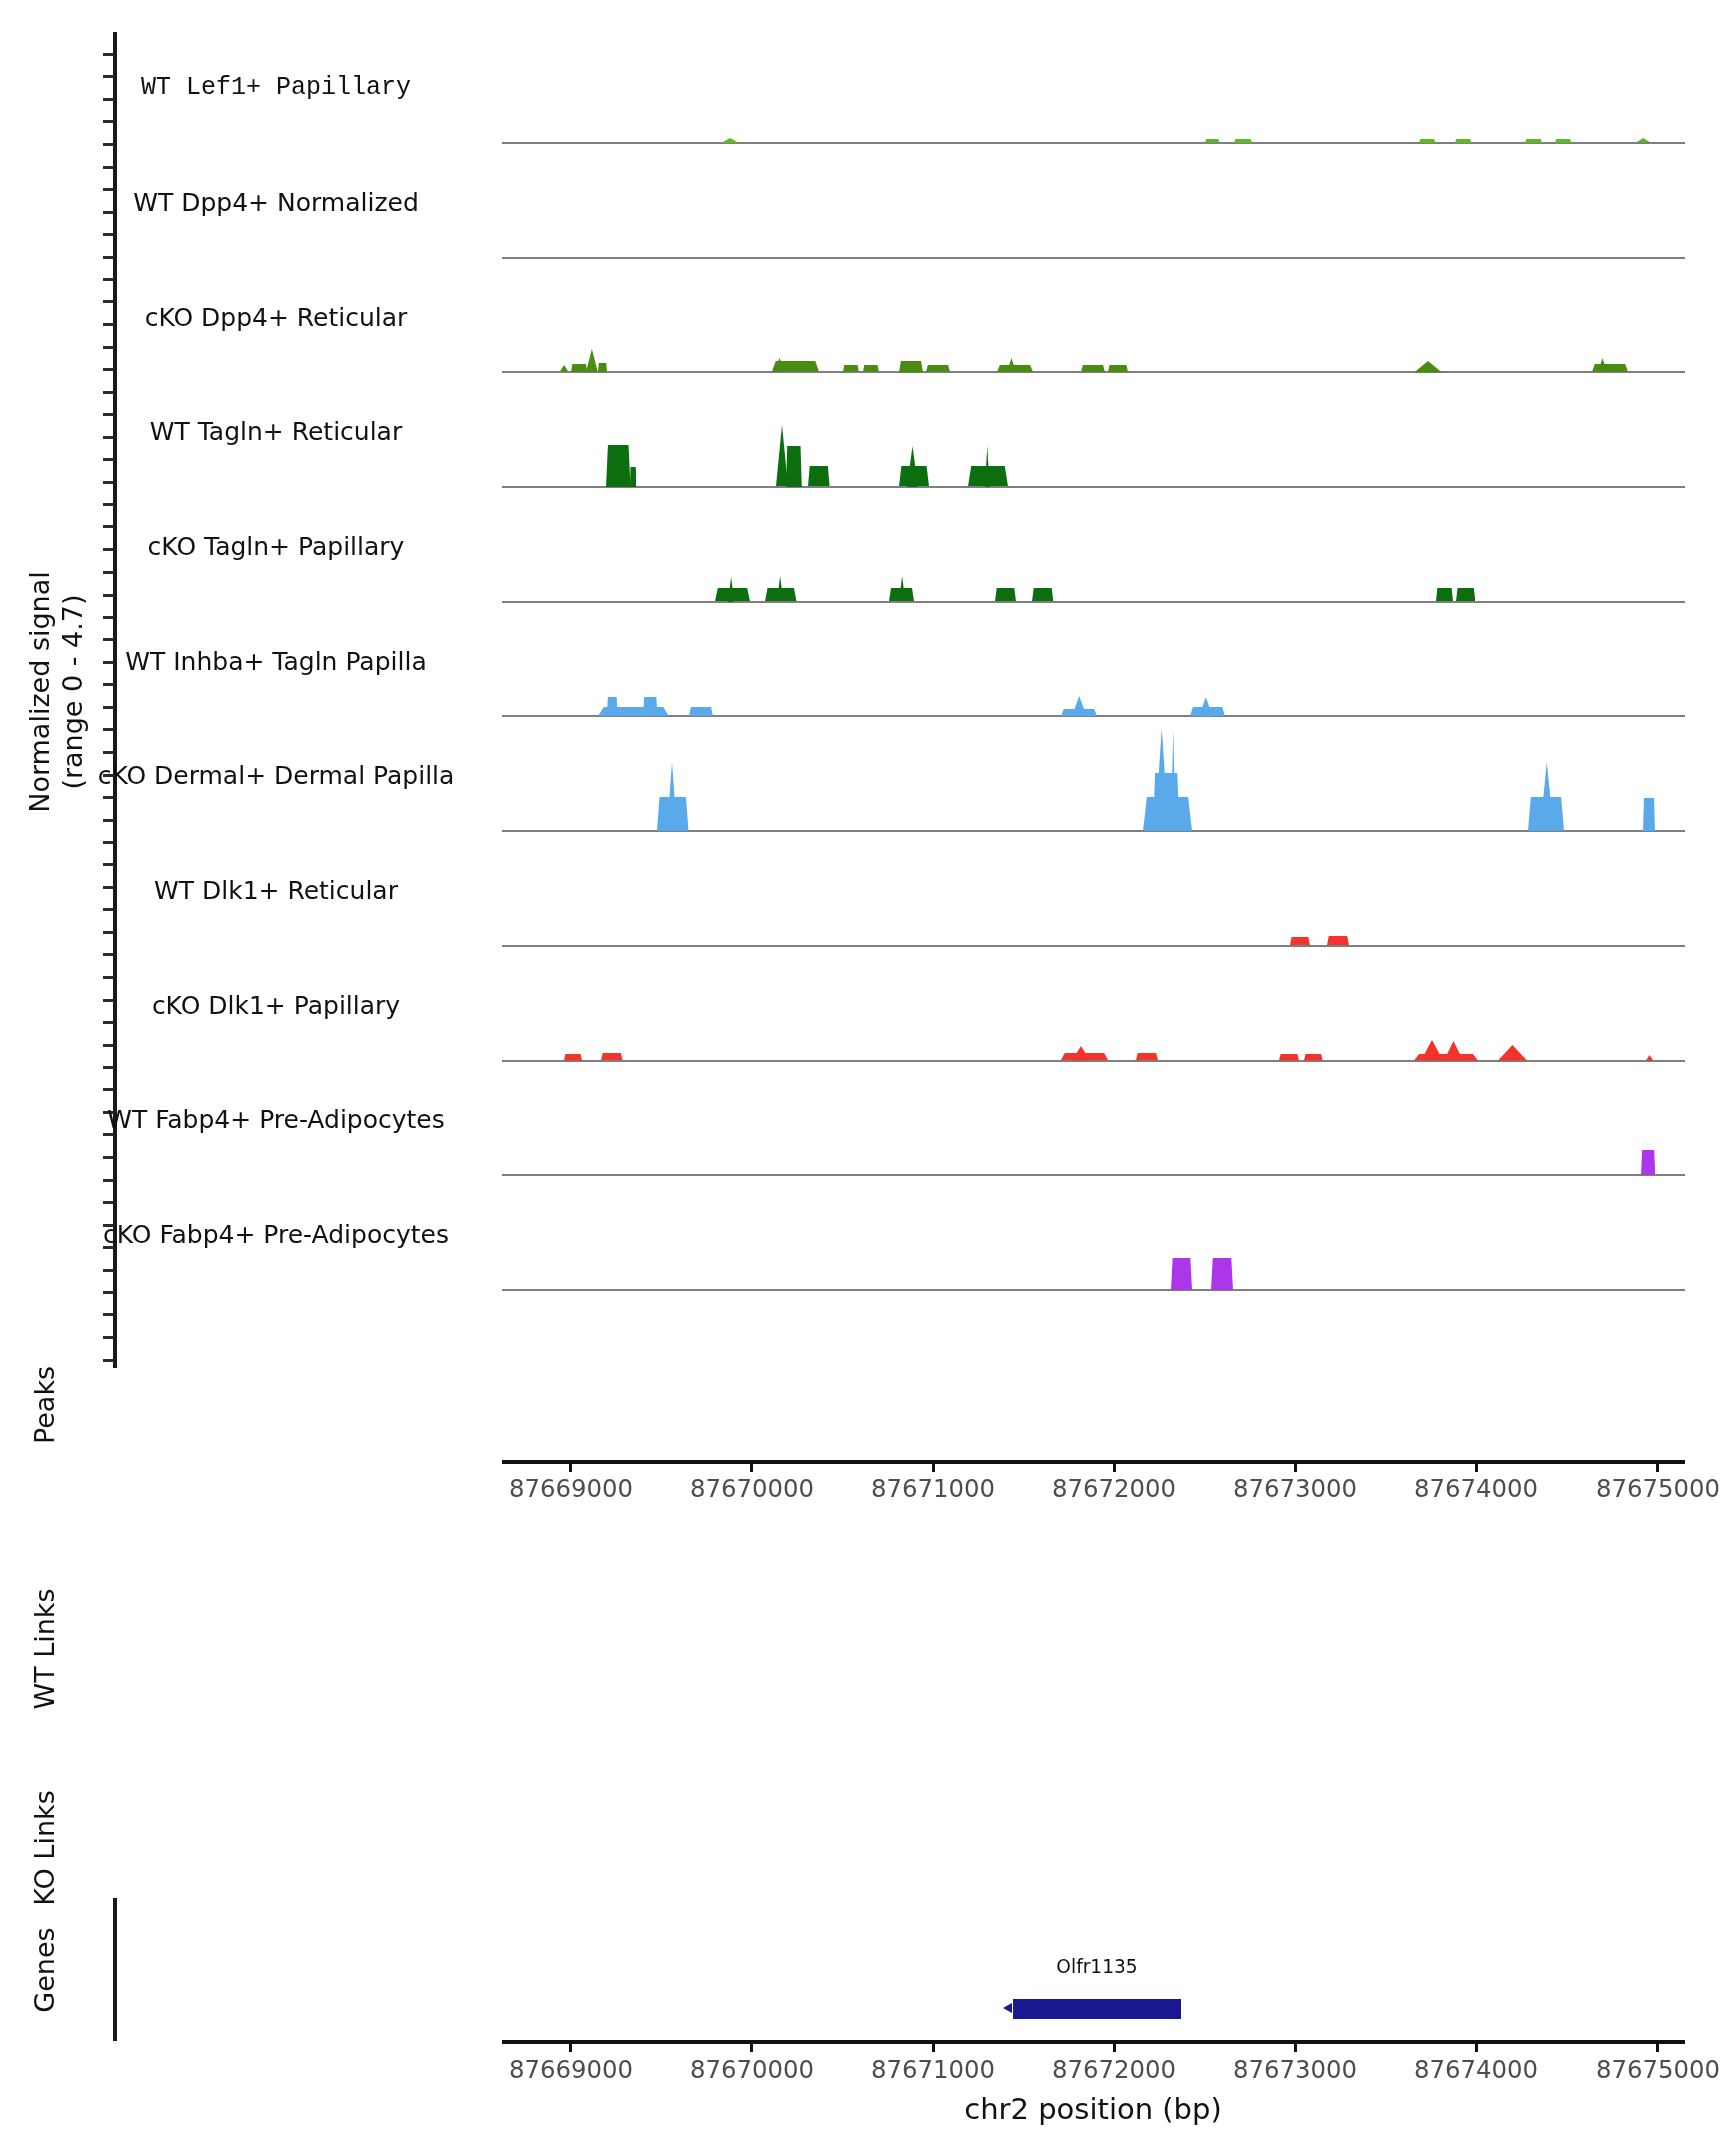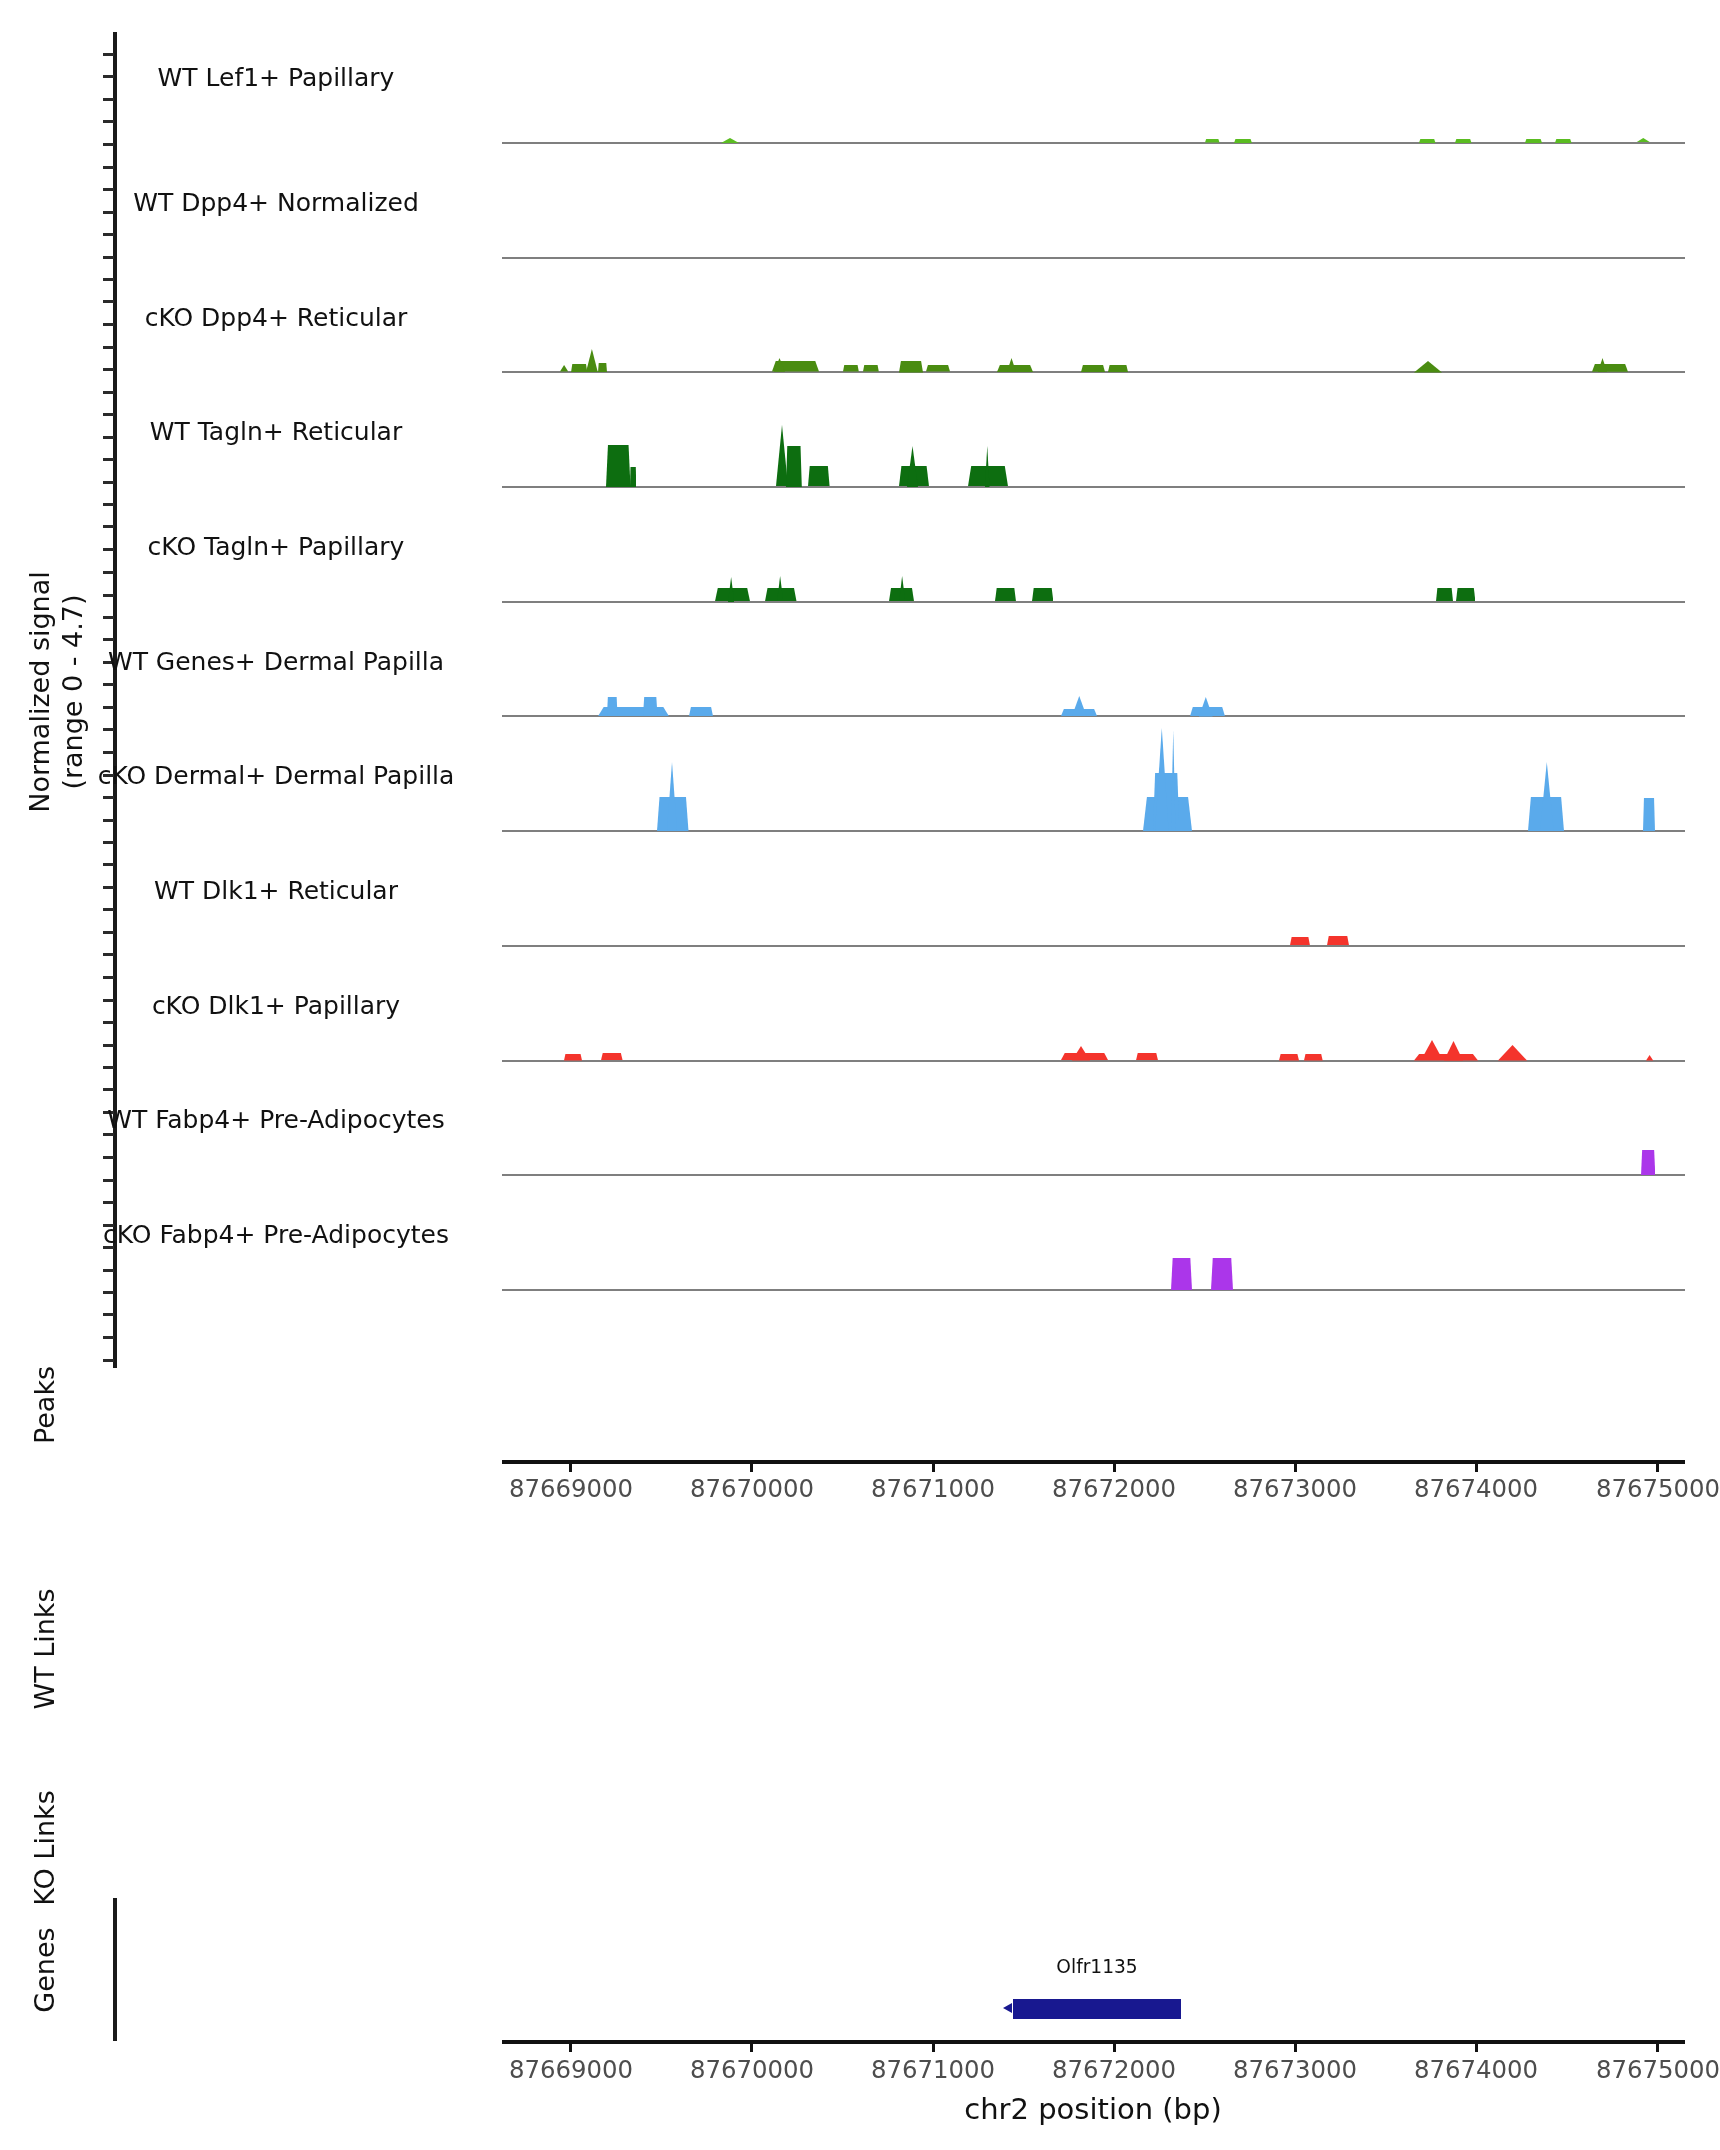--- a/index.html
+++ b/index.html
@@ -102,21 +102,21 @@
       <div class="vtick" style="left: 103px; top: 1336px;"></div>
       <div class="vtick" style="left: 103px; top: 1359px;"></div>
     </div>
 
   <div class="rot-label" style="left:56px;top:692px;">
     <div class="ylab-line">Normalized signal</div>
     <div class="ylab-line">(range 0 - 4.7)</div>
   </div>
 
   <div id="tracks-layer">
-      <div class="track-label" style="top: 63px;">WT Lef1+ Papillary</div>
+      <div class="track-label" style="top: 73px; font-family: Liberation Mono, monospace;">WT Lef1+ Papillary</div>
       <div class="baseline" style="left: 502px; width: 1183px; top: 142px;"></div>
       <div class="peak clip-tri" style="left: 721px; width: 18px; top: 138px; height: 4.9px; background: rgb(90, 188, 33);"></div>
       <div class="peak clip-box" style="left: 1205px; width: 14.5px; top: 139px; height: 3.5px; background: rgb(90, 188, 33);"></div>
       <div class="peak clip-box" style="left: 1234px; width: 18px; top: 139px; height: 4px; background: rgb(90, 188, 33);"></div>
       <div class="peak clip-box" style="left: 1419px; width: 16.5px; top: 139px; height: 4px; background: rgb(90, 188, 33);"></div>
       <div class="peak clip-box" style="left: 1455px; width: 16.5px; top: 139px; height: 4px; background: rgb(90, 188, 33);"></div>
       <div class="peak clip-box" style="left: 1525px; width: 17px; top: 139px; height: 4px; background: rgb(90, 188, 33);"></div>
       <div class="peak clip-box" style="left: 1555px; width: 16.5px; top: 139px; height: 4px; background: rgb(90, 188, 33);"></div>
       <div class="peak clip-tri" style="left: 1636px; width: 14.5px; top: 138px; height: 4.4px; background: rgb(90, 188, 33);"></div>
       <div class="track-label" style="top: 188px;">WT Dpp4+ Normalized</div>
@@ -156,21 +156,21 @@
       <div class="peak clip-box" style="left: 715px; width: 35px; top: 588px; height: 13.3px; background: rgb(13, 110, 16);"></div>
       <div class="peak clip-tri" style="left: 728px; width: 6.3px; top: 577px; height: 25px; background: rgb(13, 110, 16);"></div>
       <div class="peak clip-box" style="left: 765px; width: 31.5px; top: 588px; height: 13.3px; background: rgb(13, 110, 16);"></div>
       <div class="peak clip-tri" style="left: 777px; width: 6.3px; top: 576px; height: 25.4px; background: rgb(13, 110, 16);"></div>
       <div class="peak clip-box" style="left: 889px; width: 25px; top: 588px; height: 13.3px; background: rgb(13, 110, 16);"></div>
       <div class="peak clip-tri" style="left: 899px; width: 6.3px; top: 576px; height: 25.4px; background: rgb(13, 110, 16);"></div>
       <div class="peak clip-box" style="left: 995px; width: 21px; top: 588px; height: 13.3px; background: rgb(13, 110, 16);"></div>
       <div class="peak clip-box" style="left: 1032px; width: 21.4px; top: 588px; height: 13.3px; background: rgb(13, 110, 16);"></div>
       <div class="peak clip-box" style="left: 1436px; width: 17px; top: 588px; height: 13.3px; background: rgb(13, 110, 16);"></div>
       <div class="peak clip-box" style="left: 1456px; width: 19.4px; top: 588px; height: 13.3px; background: rgb(13, 110, 16);"></div>
-      <div class="track-label" style="top: 647px;">WT Genes+ Dermal Papilla</div>
+      <div class="track-label" style="top: 647px;">WT Inhba+ Tagln Papilla</div>
       <div class="baseline" style="left: 502px; width: 1183px; top: 715px;"></div>
       <div class="peak clip-box" style="left: 598px; width: 71px; top: 707px; height: 9.3px; background: rgb(90, 170, 235);"></div>
       <div class="peak clip-box" style="left: 607px; width: 10.5px; top: 697px; height: 19px; background: rgb(90, 170, 235);"></div>
       <div class="peak clip-box" style="left: 643px; width: 14.5px; top: 697px; height: 19px; background: rgb(90, 170, 235);"></div>
       <div class="peak clip-box" style="left: 689px; width: 24px; top: 707px; height: 9.3px; background: rgb(90, 170, 235);"></div>
       <div class="peak clip-box" style="left: 1061px; width: 36px; top: 709px; height: 7px; background: rgb(90, 170, 235);"></div>
       <div class="peak clip-tri" style="left: 1072px; width: 14.5px; top: 696px; height: 20px; background: rgb(90, 170, 235);"></div>
       <div class="peak clip-box" style="left: 1190px; width: 35px; top: 707px; height: 9.3px; background: rgb(90, 170, 235);"></div>
       <div class="peak clip-tri" style="left: 1199px; width: 13.6px; top: 697px; height: 19.5px; background: rgb(90, 170, 235);"></div>
       <div class="track-label" style="top: 761px;">cKO Dermal+ Dermal Papilla</div>

